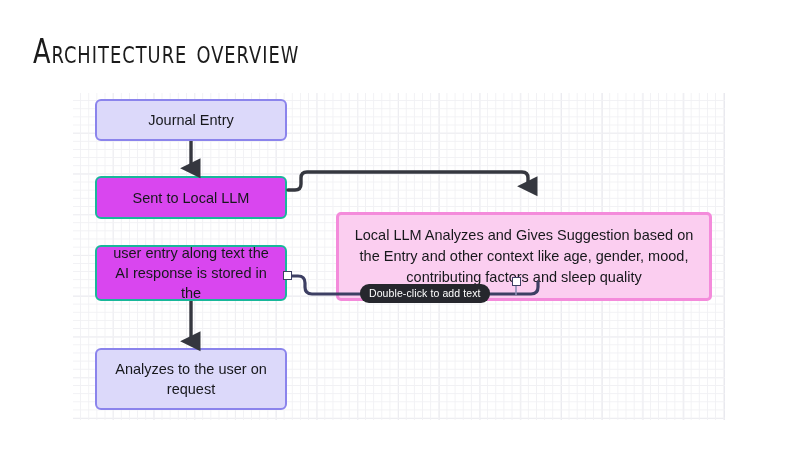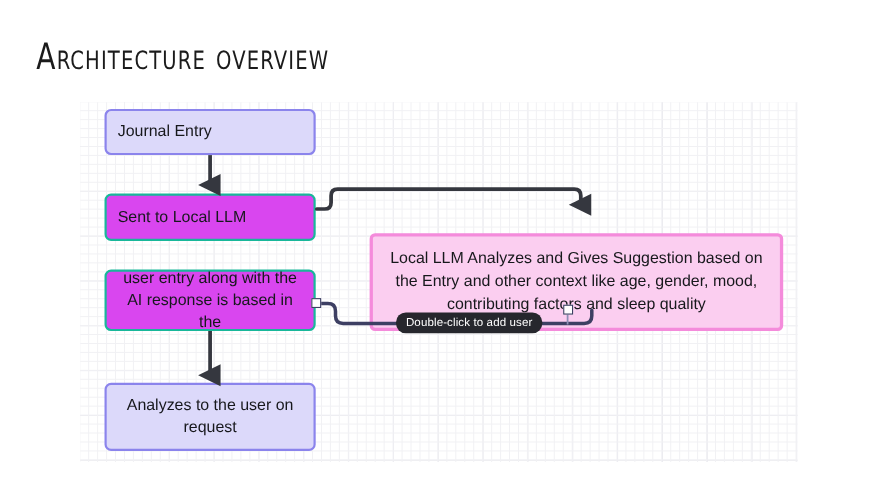--- a/index.html
+++ b/index.html
@@ -57,20 +57,21 @@
       40.75px 40.75px;
     background-position: -1px -1px, -1px -1px, -1px -1px, -1px -1px;
   }
 
   
   .node {
     position: absolute;
     box-sizing: border-box;
     display: flex;
     align-items: center;
+    justify-content: center;
     text-align: center;
     border-radius: 6px;
     color: #17181c;
     font-size: 14.5px;
     line-height: 20px;
     padding: 16px 10px;
     z-index: 5;
   }
   .node.lavender {
     background: #dcd9fa;
@@ -177,29 +178,29 @@
 
   <div class="node lavender" id="node-journal-entry">
     <span>Journal Entry</span>
   </div>
 
   <div class="node mint" id="node-sent-to-llm">
     <span>Sent to Local LLM</span>
   </div>
 
   <div class="node mint" id="node-user-entry">
-    <span>user entry along with the AI response is based in the</span>
+    <span>user entry along text the AI response is stored in the</span>
   </div>
 
   <div class="node lavender" id="node-displayed">
     <span>Analyzes to the user on request</span>
   </div>
 
   <div class="node pink" id="node-llm-analysis">
     <span>Local LLM Analyzes and Gives Suggestion based on the Entry and other context like age, gender, mood, contributing factors and sleep quality</span>
   </div>
 
-  <div id="edge-label">Double-click to add user</div>
+  <div id="edge-label">Double-click to add text</div>
 
   <div class="handle" id="handle-edge-start"></div>
   <div class="handle" id="handle-edge-end"></div>
 
 </div>
 
 </body></html>

